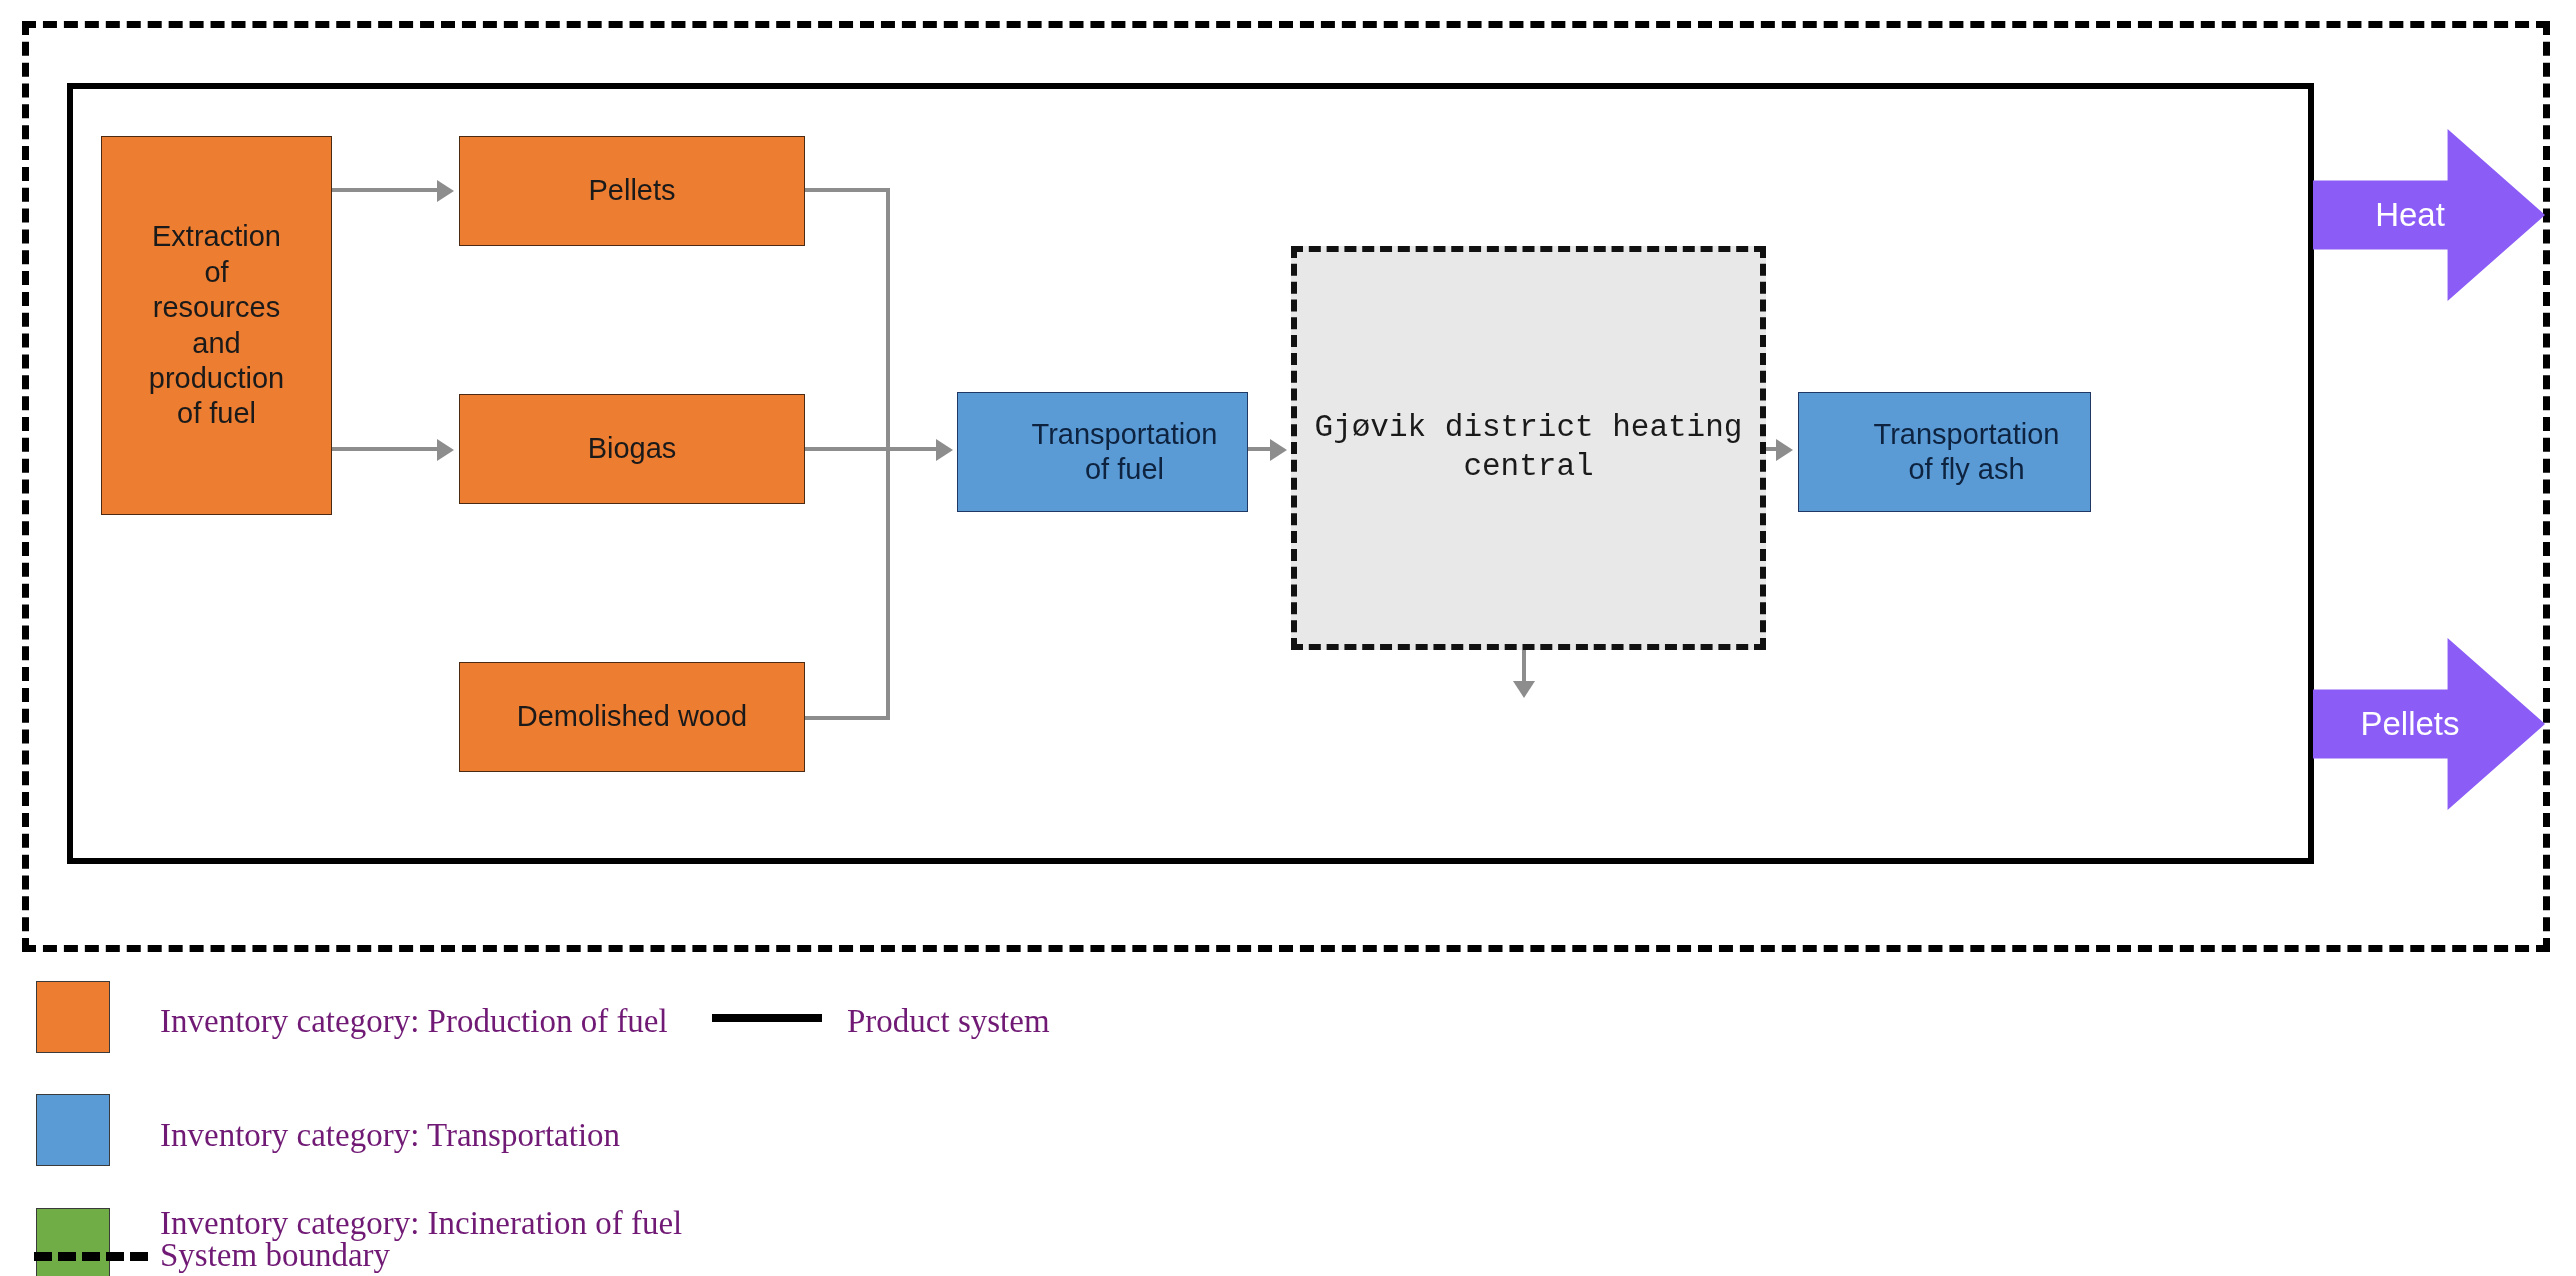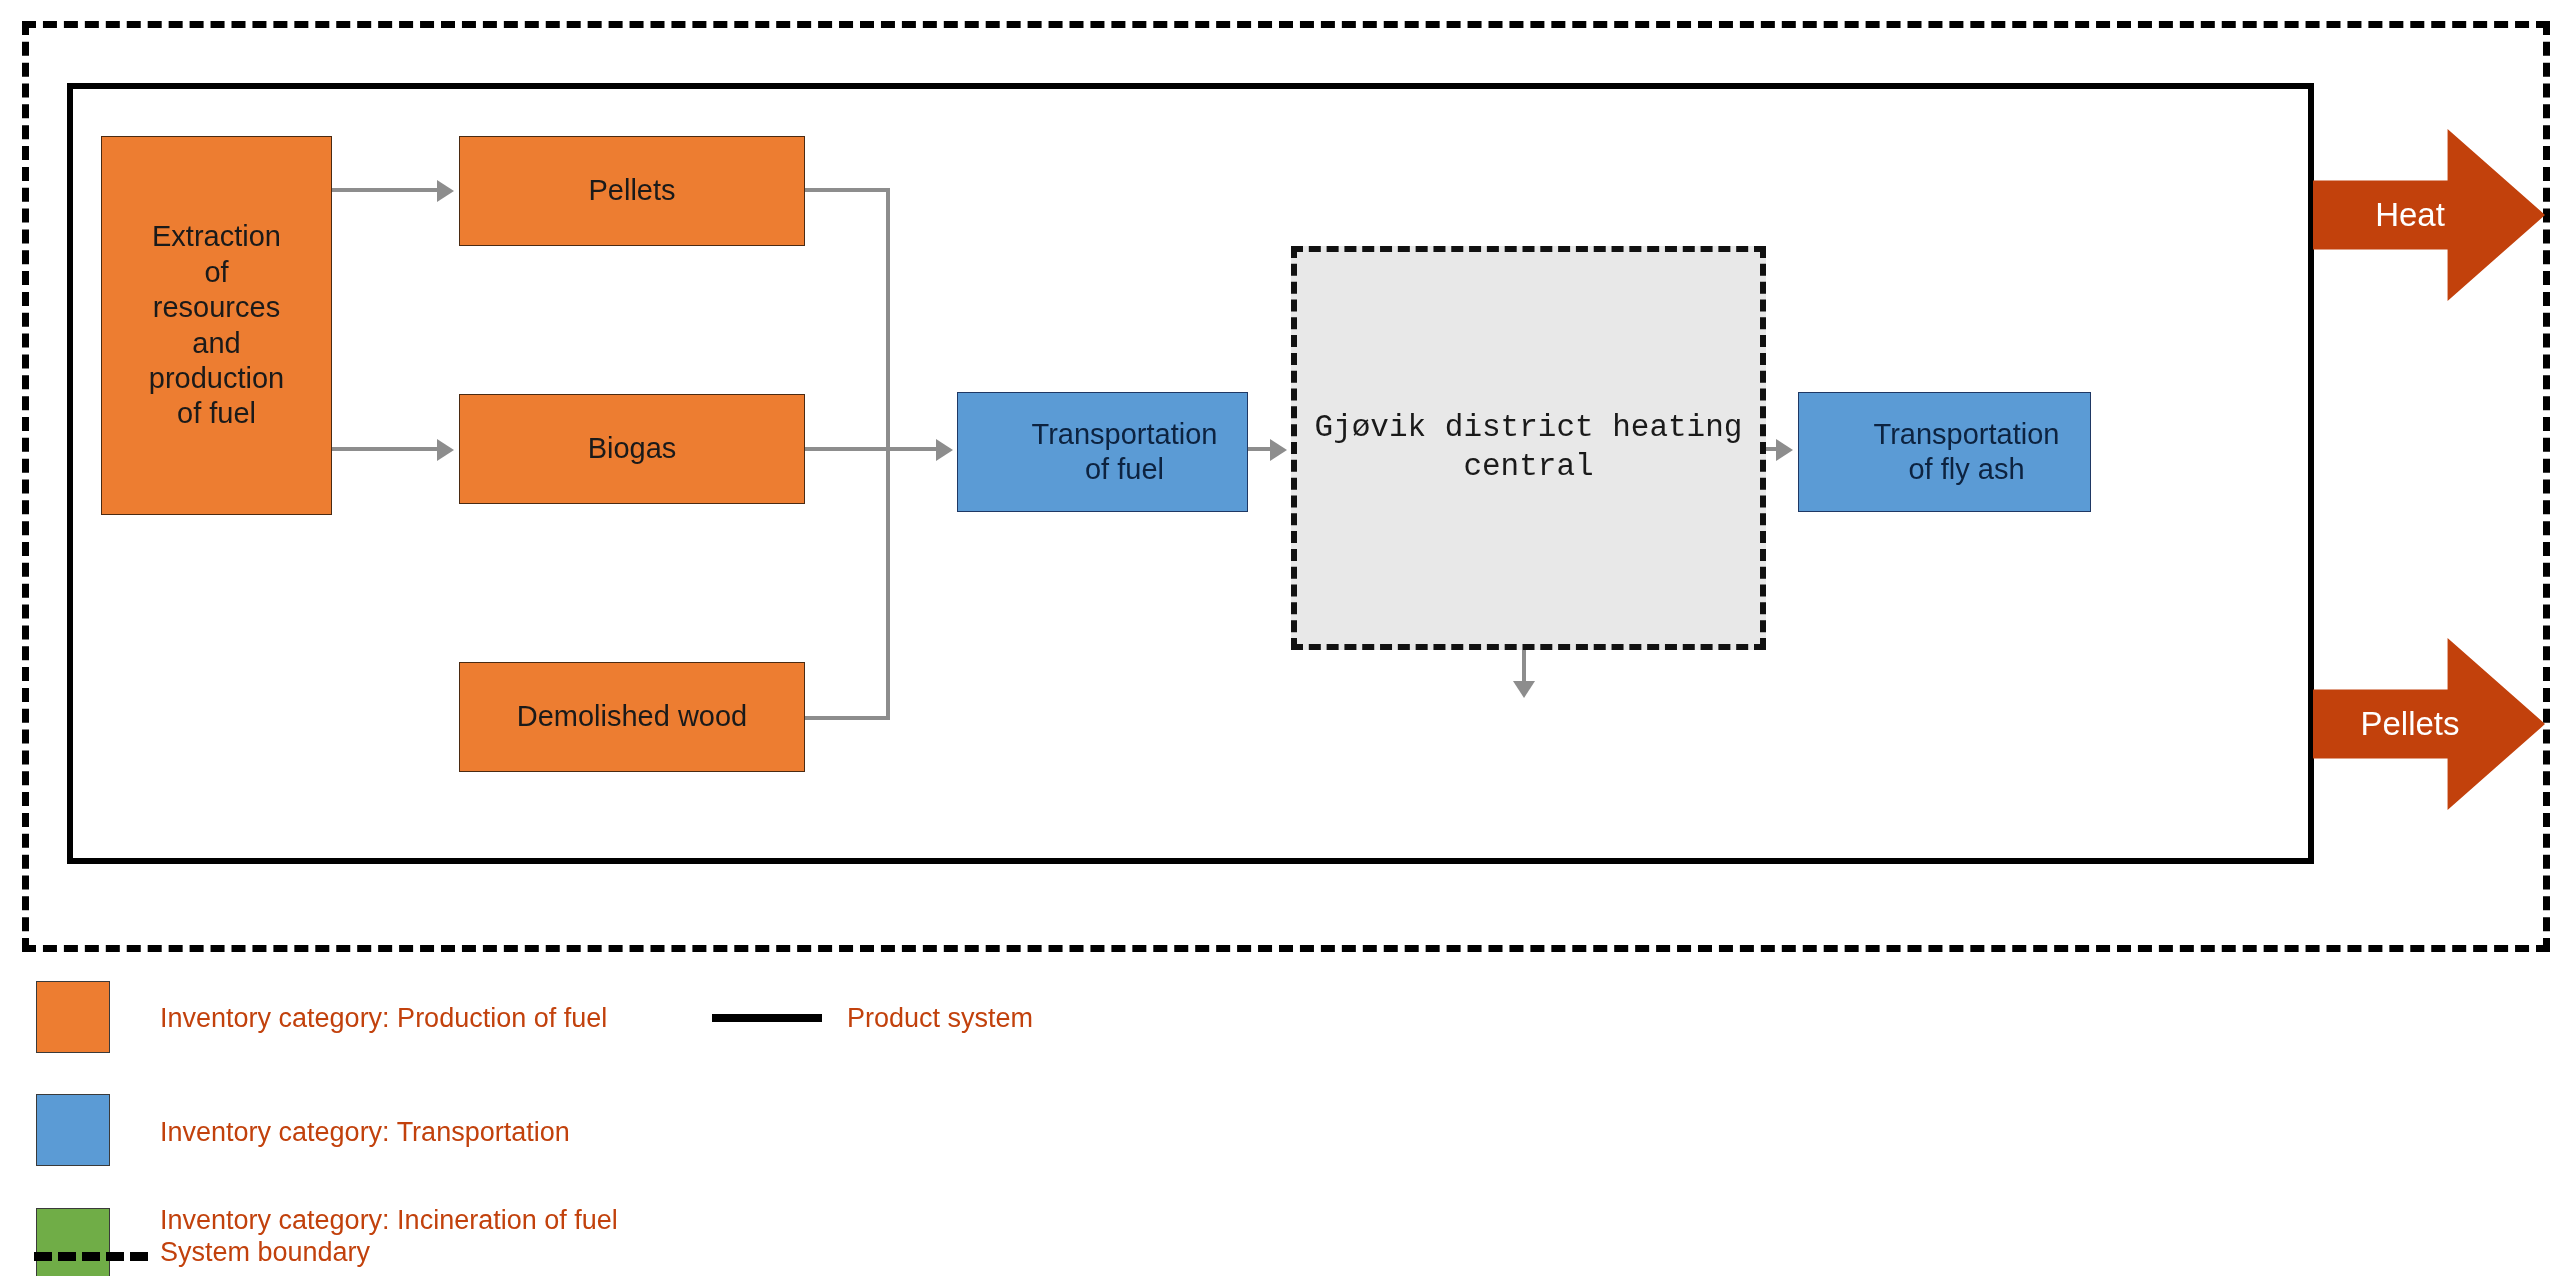--- a/index.html
+++ b/index.html
@@ -116,21 +116,21 @@
     border-left: 11.2px solid transparent;
     border-right: 11.2px solid transparent;
     border-top: 17px solid #8d8d8d;
   }
 
   
   .block-arrow {
     position: absolute;
     width: 232px;
     height: 172px;
-    background: #c2410c;
+    background: #8b5cf6;
     clip-path: polygon(0% 30%, 58% 30%, 58% 0%, 100% 50%, 58% 100%, 58% 70%, 0% 70%);
     display: flex;
     align-items: center;
     justify-content: center;
   }
   .block-arrow span {
     color: #ffffff;
     font-size: 33px;
     transform: translateX(-19px);
     white-space: nowrap;
@@ -142,23 +142,24 @@
   .legend { position: absolute; left: 0; top: 0; }
   .legend-swatch {
     position: absolute;
     width: 74px;
     height: 72px;
     box-sizing: border-box;
     border: 1.7px solid #3a3a3a;
   }
   .legend-label {
     position: absolute;
-    font-size: 27px;
-    color: #c2410c;
+    font-size: 33px;
+    color: #701a75;
     white-space: nowrap;
+    font-family: Liberation Serif, serif;
   }
   .legend-line-solid {
     position: absolute;
     width: 110px;
     height: 7.7px;
     background: #000000;
   }
   .legend-line-dashed {
     position: absolute;
     width: 114px;

